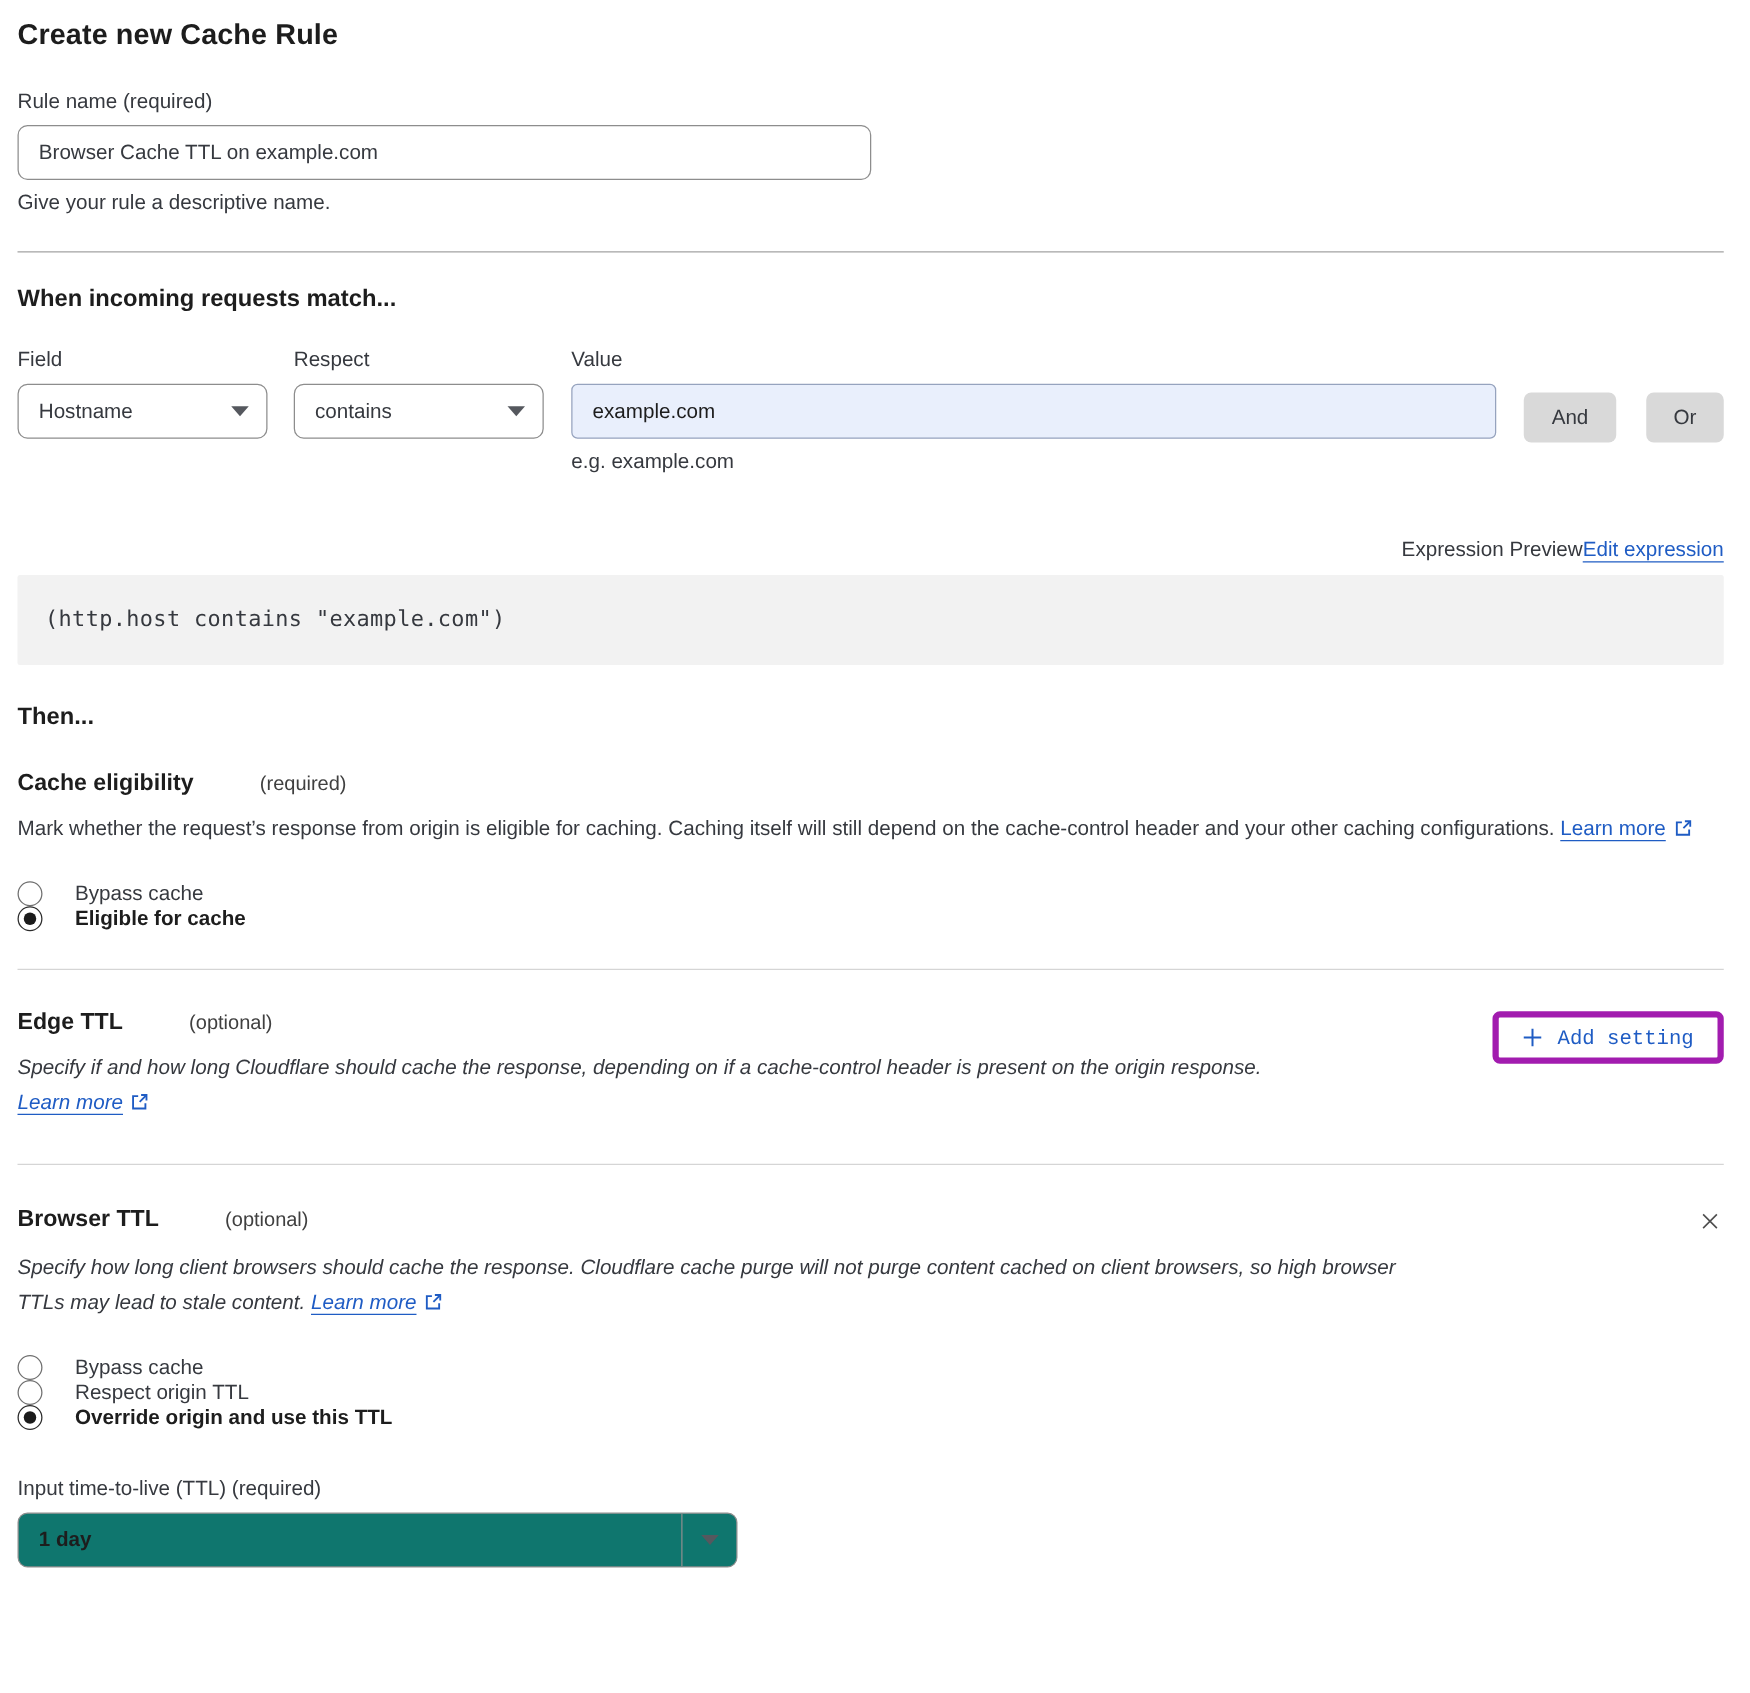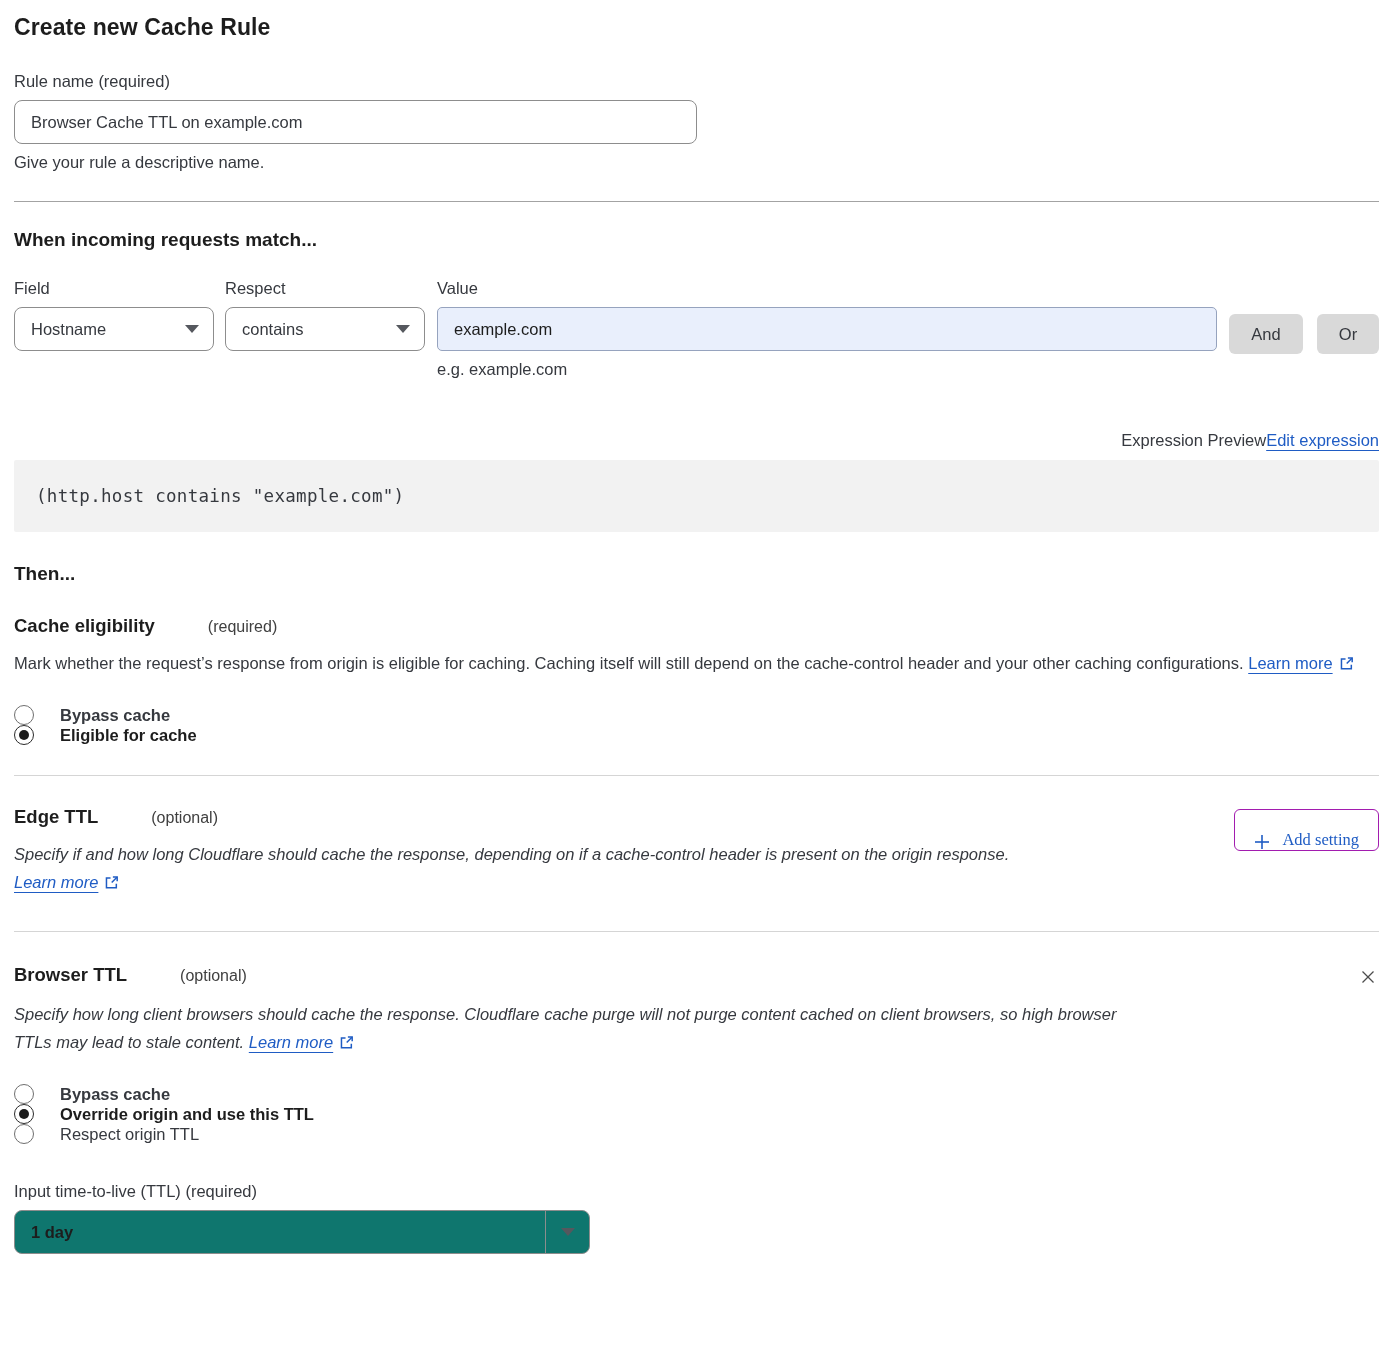--- a/index.html
+++ b/index.html
@@ -27,21 +27,21 @@
   .helper-text { font-size: 16.5px; color: #36393f; margin-top: 9px; }
 
   .rule-name-section { margin-top: 31px; }
 
   hr.divider-dark  { border: none; border-top: 1px solid #a3a3a3; margin-top: 29px; }
   hr.divider-light { border: none; border-top: 1px solid #d5d5d5; }
 
   h2.section-heading { font-size: 19px; font-weight: 700; color: #1d1d1d; }
   .match-section { margin-top: 27px; }
 
-  .match-row { display: flex; align-items: flex-start; margin-top: 28px; }
+  .match-row { display: flex; align-items: flex-start; margin-top: 28px; gap: 10px; }
   .col-field, .col-operator { width: 200px; }
   .col-operator { margin-left: 11px; }
   .col-value { flex: 1; margin-left: 12px; }
 
   .select-box {
     height: 44px; border: 1px solid #8d8d8d; border-radius: 8px;
     background: #fff; display: flex; align-items: center;
     justify-content: space-between; padding: 0 14px 0 16px;
     font-size: 16.5px; color: #36393f; cursor: pointer;
   }
@@ -95,40 +95,40 @@
     margin-top: 12px; font-size: 16.5px; color: #36393f; line-height: 28px;
   }
   .desc-wide   { max-width: 1345px; }
   .desc-narrow { max-width: 1105px; font-style: italic; }
 
   .learn-more { white-space: nowrap; }
   .ext-icon { display: inline-block; vertical-align: -2px; margin-left: 6px; }
 
   .radio-group { margin-top: 26px; }
   .radio-row { display: flex; align-items: center; cursor: pointer; }
-  .radio-row:first-child { margin-top: 5px; font-weight: bold; }
+  .radio-row:first-child { margin-top: 5px; }
   .radio-circle {
     width: 20px; height: 20px; border-radius: 50%;
     border: 1.5px solid #6f6f6f; background: #fff; flex: none;
     display: flex; align-items: center; justify-content: center;
   }
   .radio-row.checked .radio-circle { border-color: #2b2b2b; }
   .radio-dot { width: 10px; height: 10px; border-radius: 50%; background: transparent; }
   .radio-row.checked .radio-dot { background: #1b1b1b; }
   .radio-label { font-size: 16.5px; color: #36393f; margin-left: 26px; }
   .radio-row.checked .radio-label { font-weight: 700; color: #1d1d1d; }
 
   .flex-between { display: flex; justify-content: space-between; align-items: flex-start; }
 
   .add-setting-btn {
-    display: flex; align-items: flex-end; gap: 12px;
-    border: 1px solid #a21caf; background: #fff; border-radius: 6px;
+    display: flex; align-items: center; gap: 12px;
+    border: 5px solid #a21caf; background: #fff; border-radius: 6px;
     color: #1f5cc4; font-size: 16.5px; height: 42px; padding: 0 19px;
     cursor: pointer; margin-top: 3px; flex: none;
-    font-family: Liberation Serif, serif;
+    font-family: Liberation Mono, monospace;
   }
 
   .close-btn {
     background: none; border: none; cursor: pointer; padding: 2px;
     margin-top: 2px; flex: none; line-height: 0;
   }
 
   .ttl-input-section { margin-top: 38px; }
   .ttl-select {
     margin-top: 9px; width: 576px; height: 44px;
@@ -290,31 +290,31 @@
       </span>
     </p>
 
     <div class="radio-group">
       <div class="radio-row">
         <span class="radio-circle">
             <span class="radio-dot"></span>
           </span>
         <span class="radio-label">Bypass cache</span>
       </div>
+      <div class="radio-row">
+        <span class="radio-circle">
+            <span class="radio-dot"></span>
+          </span>
+        <span class="radio-label">Respect origin TTL</span>
+      </div>
       <div class="radio-row checked">
         <span class="radio-circle">
             <span class="radio-dot"></span>
           </span>
         <span class="radio-label">Override origin and use this TTL</span>
-      </div>
-      <div class="radio-row">
-        <span class="radio-circle">
-            <span class="radio-dot"></span>
-          </span>
-        <span class="radio-label">Respect origin TTL</span>
       </div>
     </div>
 
     <div class="ttl-input-section">
       <label class="field-label" style="margin-bottom:0">Input time-to-live (TTL) (required)</label>
       <div class="ttl-select">
         <span class="ttl-select-value">1 day</span>
         <span class="ttl-select-arrow">
           <span class="caret-down"></span>
         </span>

